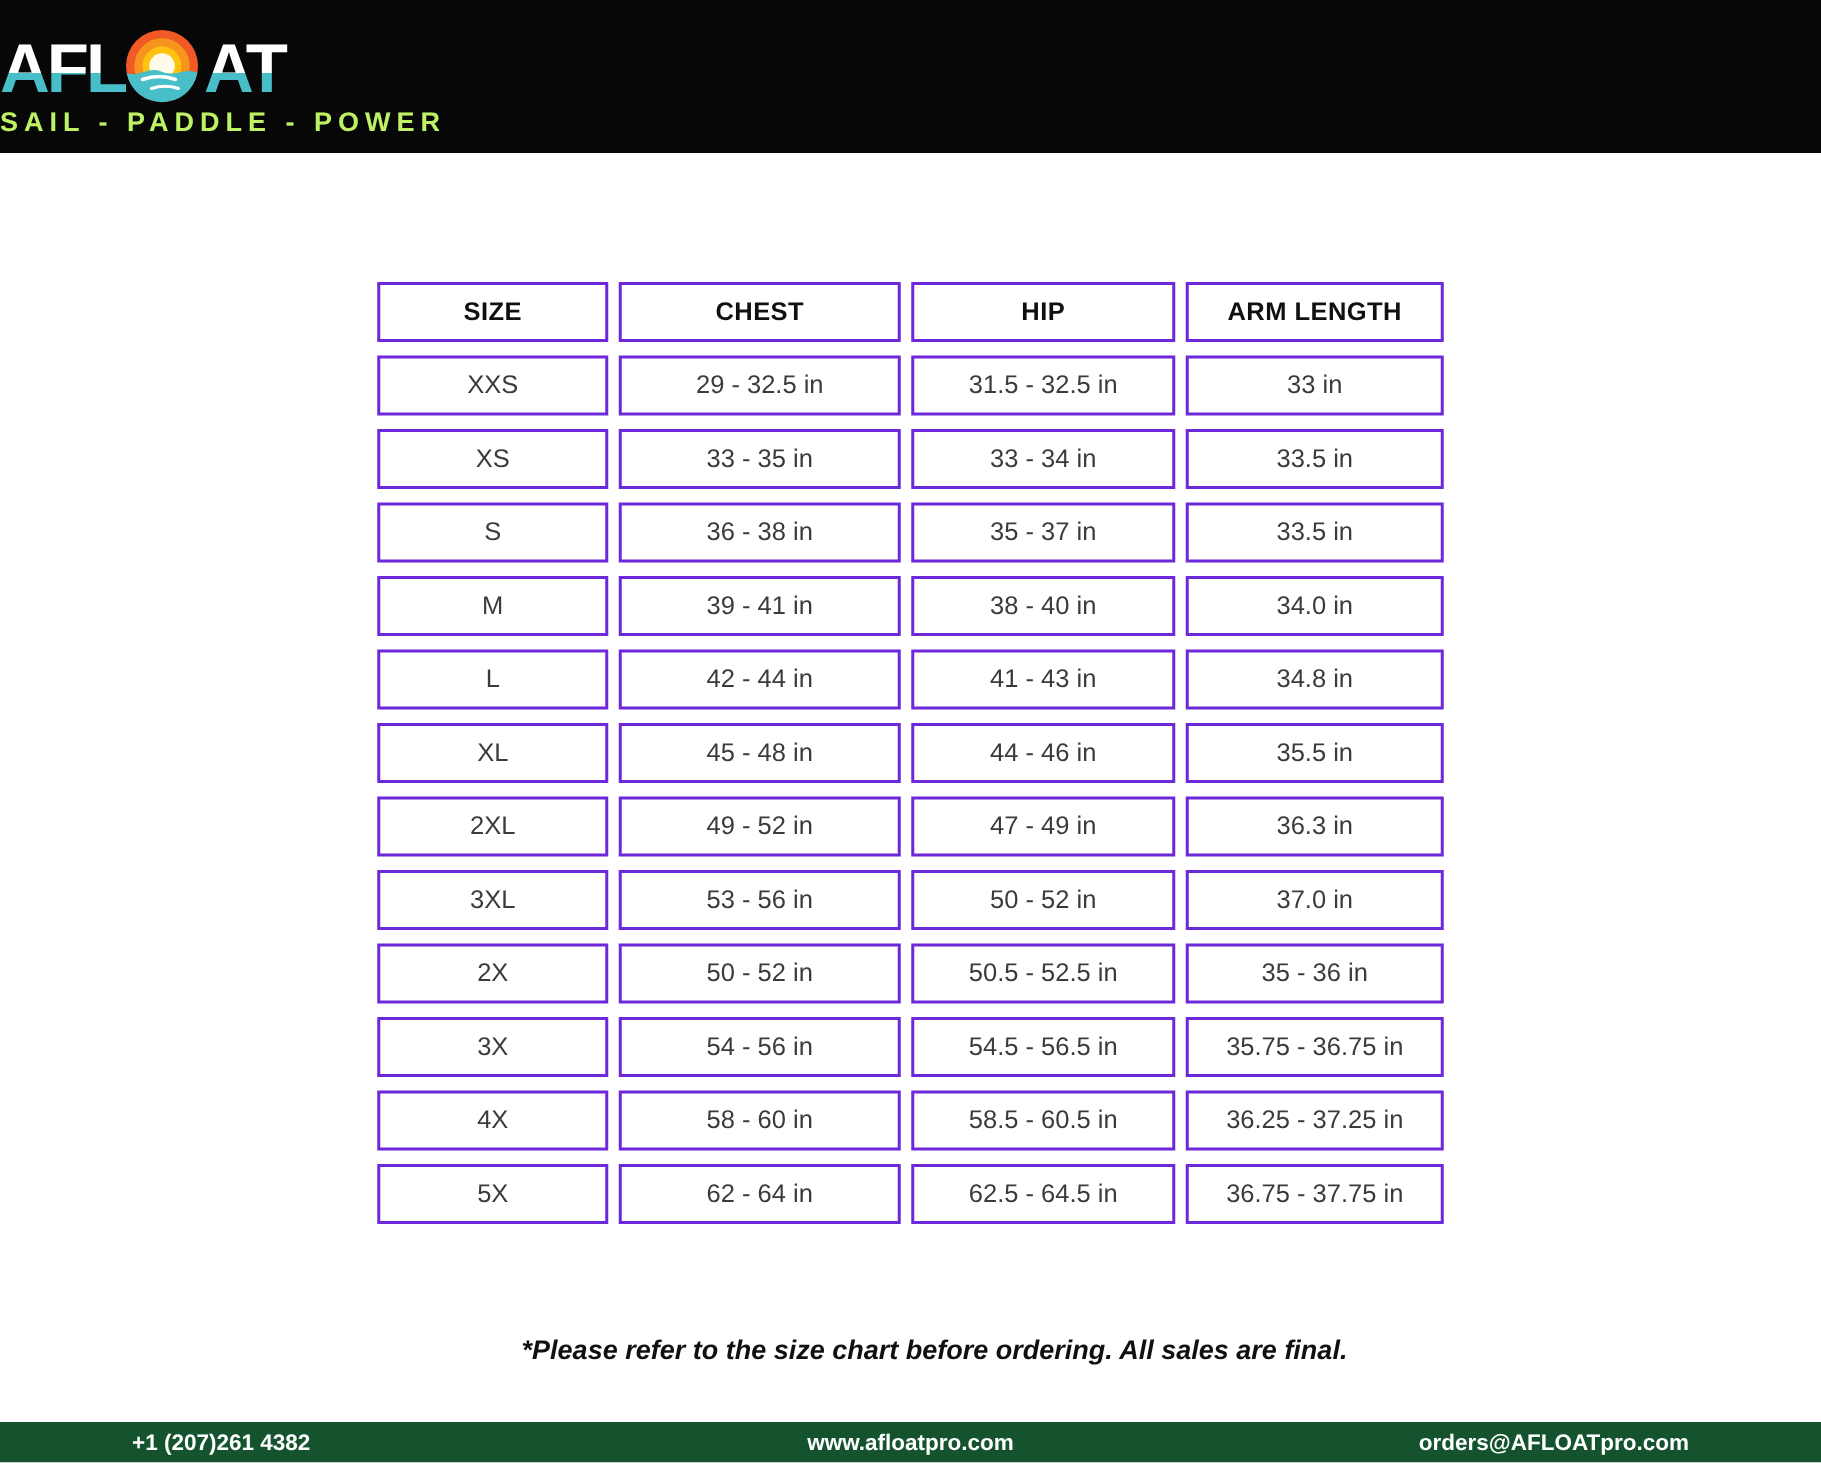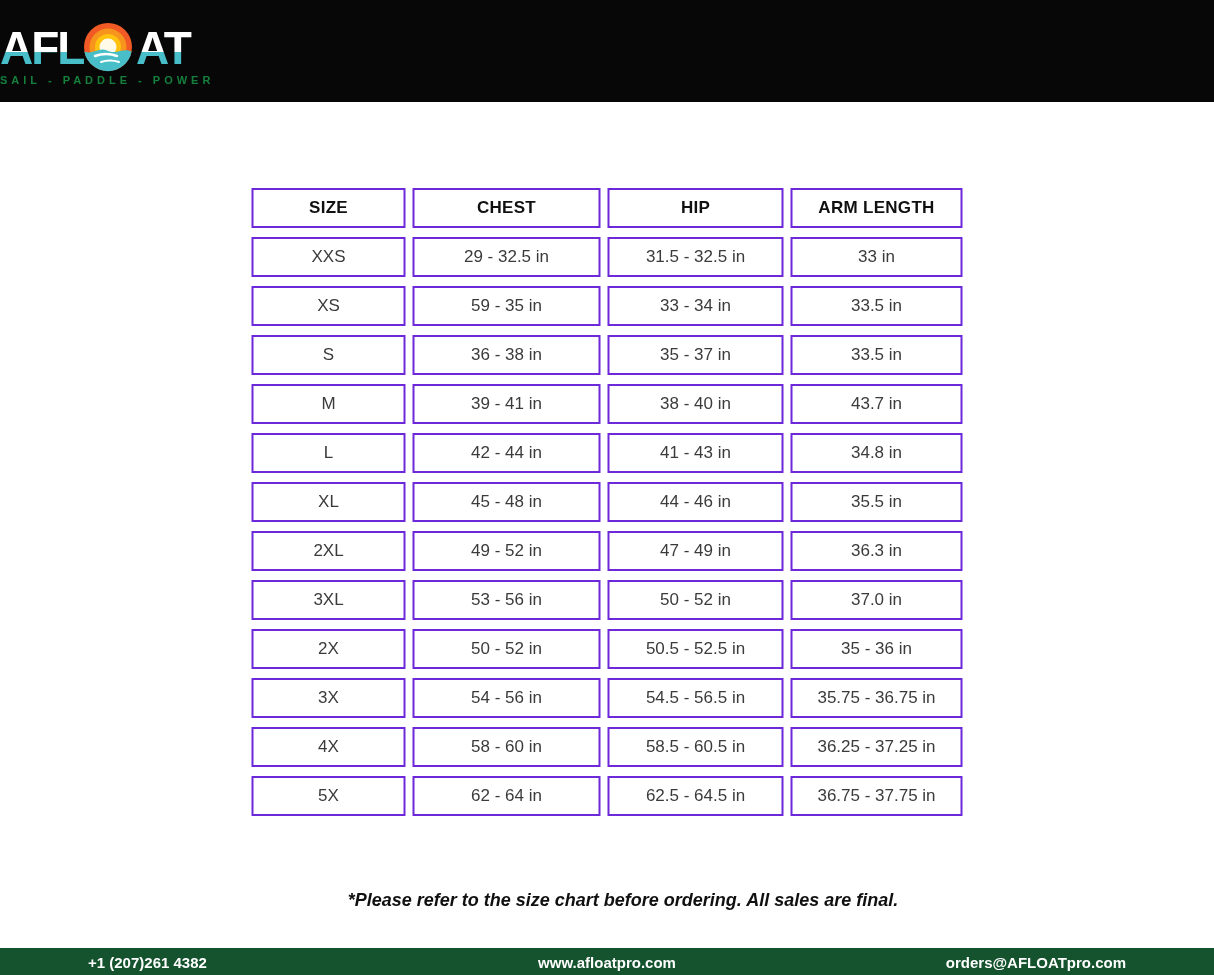--- a/index.html
+++ b/index.html
@@ -9,21 +9,21 @@
   }
 
   
   .header-bar{
     position:absolute;top:0;left:0;width:100%;height:102px;background:#070707;
     display:flex;flex-direction:column;align-items:flex-start;justify-content:center;
     box-sizing:border-box;padding-top:4px;
   }
   .logo-svg{display:block;}
   .tagline{
-    margin-top:1px;color:#15803d;font-weight:700;font-size:11px;
+    margin-top:1px;color:#bef264;font-weight:700;font-size:18px;
     letter-spacing:4px;line-height:1;
   }
 
   
   .chart-grid{
     position:absolute;top:188px;left:50%;transform:translateX(-50%);
     display:grid;grid-template-columns:154px 188px 176px 172px;
     column-gap:7px;row-gap:9px;width:711px;
   }
   .cell{
@@ -77,31 +77,31 @@
 <div class="chart-grid">
     <div class="cell hdr">SIZE</div>
     <div class="cell hdr">CHEST</div>
     <div class="cell hdr">HIP</div>
     <div class="cell hdr">ARM LENGTH</div>
     <div class="cell">XXS</div>
     <div class="cell">29 - 32.5 in</div>
     <div class="cell">31.5 - 32.5 in</div>
     <div class="cell">33 in</div>
     <div class="cell">XS</div>
-    <div class="cell">59 - 35 in</div>
+    <div class="cell">33 - 35 in</div>
     <div class="cell">33 - 34 in</div>
     <div class="cell">33.5 in</div>
     <div class="cell">S</div>
     <div class="cell">36 - 38 in</div>
     <div class="cell">35 - 37 in</div>
     <div class="cell">33.5 in</div>
     <div class="cell">M</div>
     <div class="cell">39 - 41 in</div>
     <div class="cell">38 - 40 in</div>
-    <div class="cell">43.7 in</div>
+    <div class="cell">34.0 in</div>
     <div class="cell">L</div>
     <div class="cell">42 - 44 in</div>
     <div class="cell">41 - 43 in</div>
     <div class="cell">34.8 in</div>
     <div class="cell">XL</div>
     <div class="cell">45 - 48 in</div>
     <div class="cell">44 - 46 in</div>
     <div class="cell">35.5 in</div>
     <div class="cell">2XL</div>
     <div class="cell">49 - 52 in</div>

